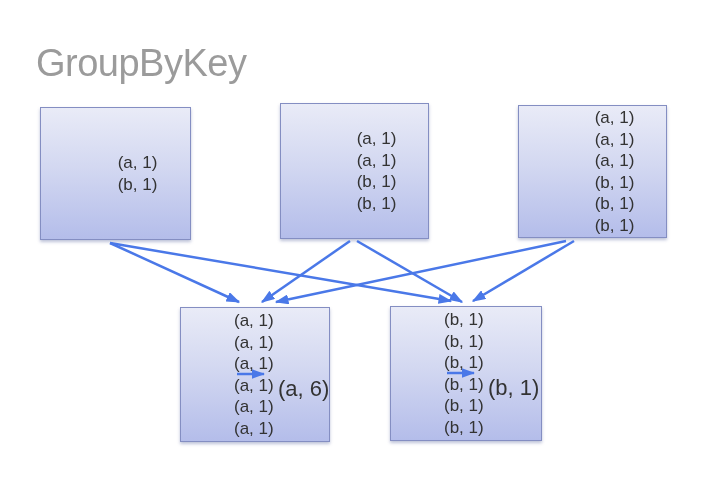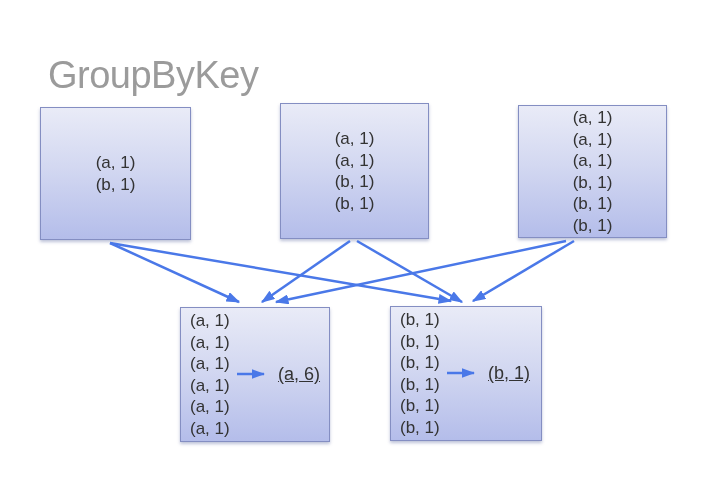--- a/index.html
+++ b/index.html
@@ -12,52 +12,52 @@
     position: relative;
     width: 720px;
     height: 500px;
     background: #ffffff;
     overflow: hidden;
   }
   .title {
     position: absolute;
     left: 36px;
     top: 42px;
-    margin: 12px;
+    margin: 0;
     font-size: 38px;
     font-weight: 400;
     letter-spacing: -0.5px;
     color: #9b9b9b;
   }
   .box {
     position: absolute;
     box-sizing: border-box;
     background: linear-gradient(to bottom, #e9ebf7 0%, #d3d8f1 45%, #b4bdea 100%);
     border: 1.5px solid #848ec2;
     box-shadow: 0 2px 3px rgba(109, 119, 168, 0.45);
     display: flex;
     align-items: center;
+    padding-left: 44px;
   }
   .lines {
     width: 100%;
     font-size: 17px;
     line-height: 21.5px;
     color: #333333;
   }
   .lines span { display: block; }
   .center-lines { text-align: center; }
   .left-lines { text-align: left; padding-left: 9px; }
   .result-label {
     position: absolute;
     left: 97px;
-    top: 56px;
-    font-size: 18px;
+    top: 68px;
+    font-size: 22px;
     color: #333333;
     white-space: nowrap;
-    text-decoration: underline;
   }
   .arrow-layer {
     position: absolute;
     left: 0;
     top: 0;
     pointer-events: none;
   }
   .arrow {
     stroke: #4a78e8;
     stroke-width: 2.5;

